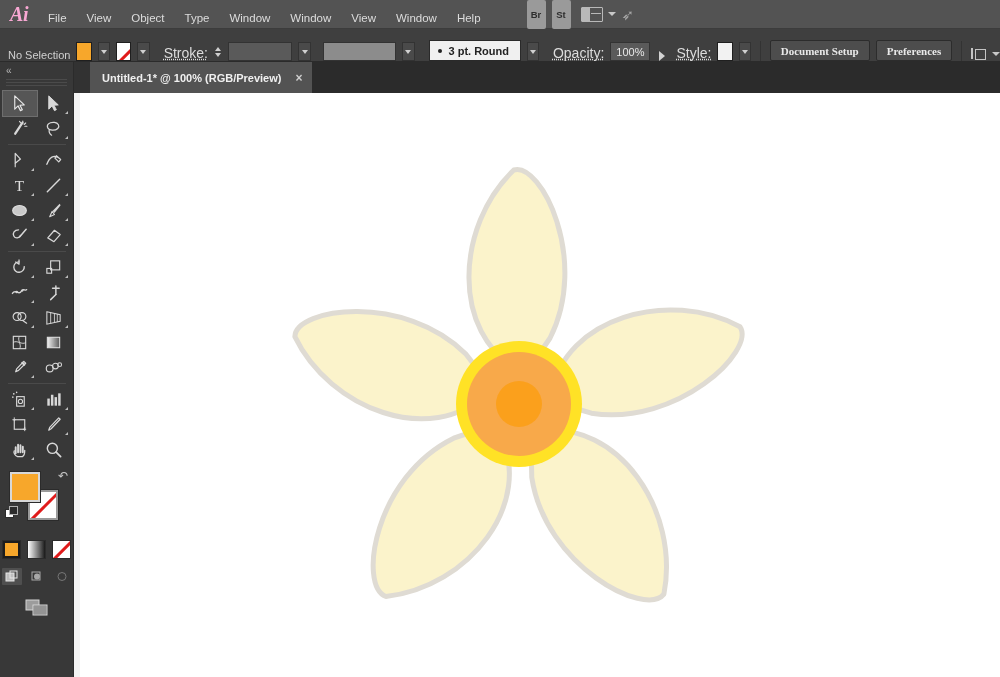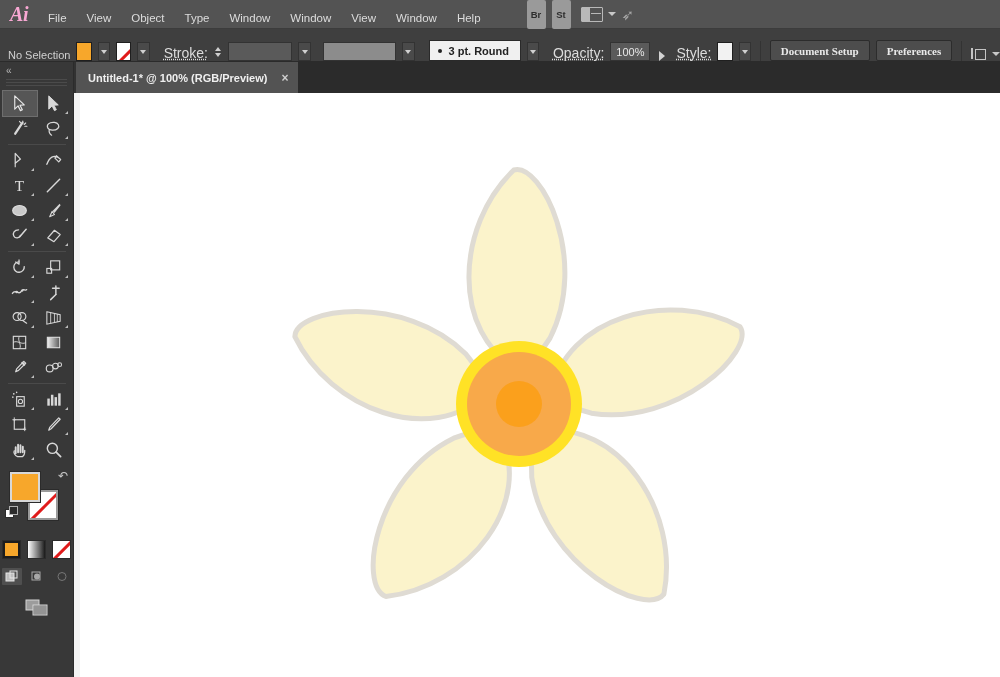--- a/index.html
+++ b/index.html
@@ -131,21 +131,21 @@
   }
   .align-ico::after {
     content: ""; position: absolute; left: 4px; top: 3px; width: 9px; height: 9px;
     border: 1.5px solid #c4c4c4;
   }
   .cb-sep { width: 1px; height: 20px; background: #333; margin: 0 3px; }
 
   
   .tabbar {
     position: absolute; left: 0; top: 62px; width: 1000px; height: 31px;
-    background: #2b2b2b; display: flex; align-items: flex-end;
+    background: #2b2b2b; display: flex; align-items: flex-end; padding-left: 14px;
   }
   .tab-gap { width: 76px; height: 31px; background: #323232; }
   .doc-tab {
     height: 31px; background: #535353;
     display: flex; align-items: center; gap: 14px;
     padding: 0 10px 0 12px;
     border-right: 1px solid #2b2b2b;
     font-size: 11px; color: #f0f0f0; font-weight: bold;
     white-space: nowrap; cursor: default;
   }

